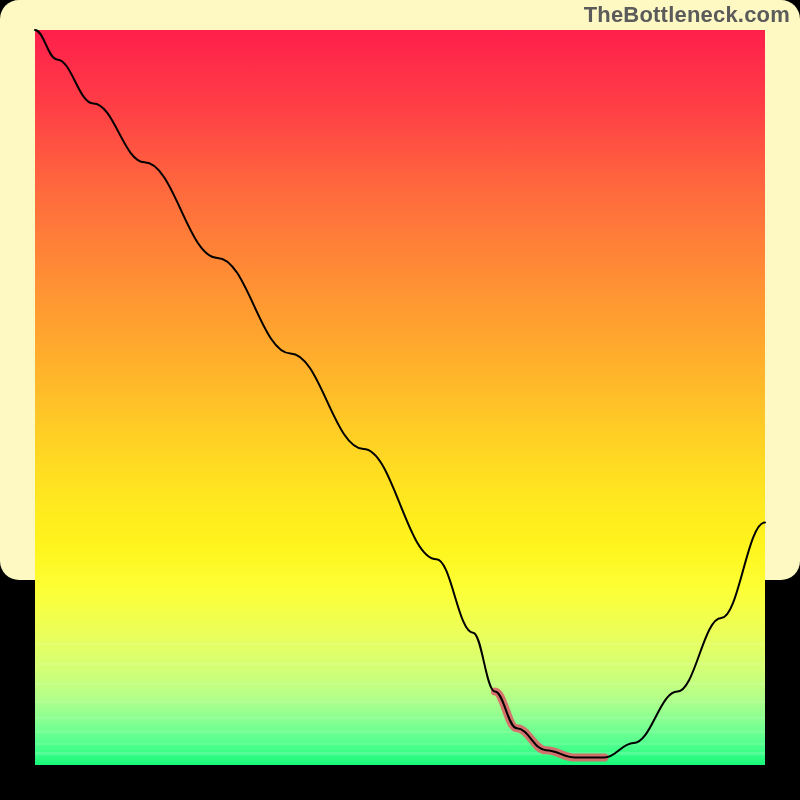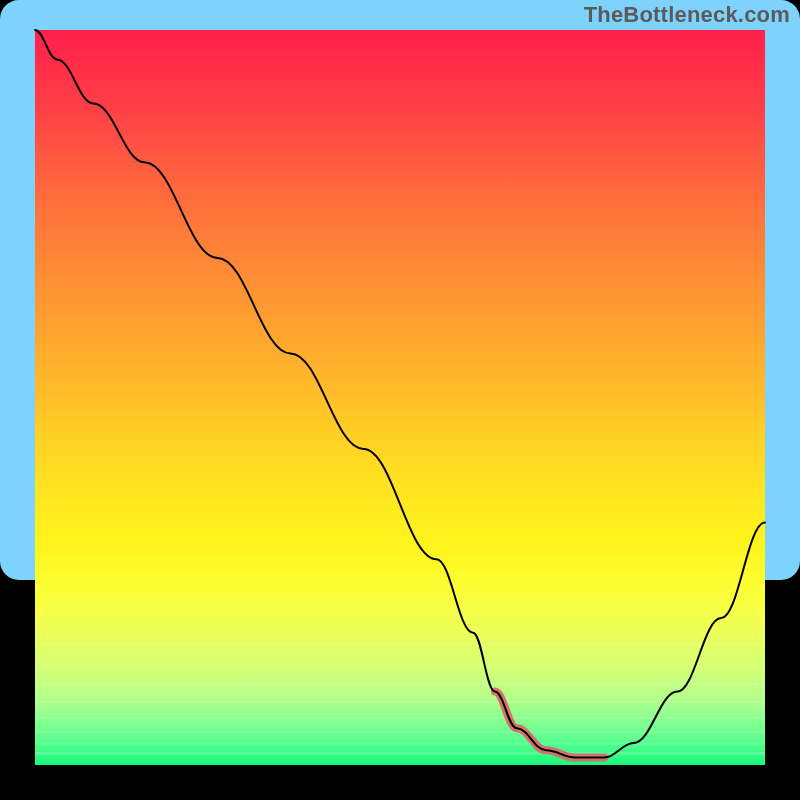--- a/index.html
+++ b/index.html
@@ -8,21 +8,21 @@
     width: 800px;
     height: 800px;
     background: #000;
     font-family: Arial, Helvetica, sans-serif;
     overflow: hidden;
   }
   .frame {
     position: relative;
     width: 800px;
     height: 580px;
-    background: #7dd3fc;
+    background: #fef9c3;
     border-radius: 19px;
   }
   .watermark {
     position: absolute;
     top: 2px;
     right: 10px;
     font-size: 22px;
     font-weight: 600;
     color: #5b5b5b;
     letter-spacing: 0.2px;

